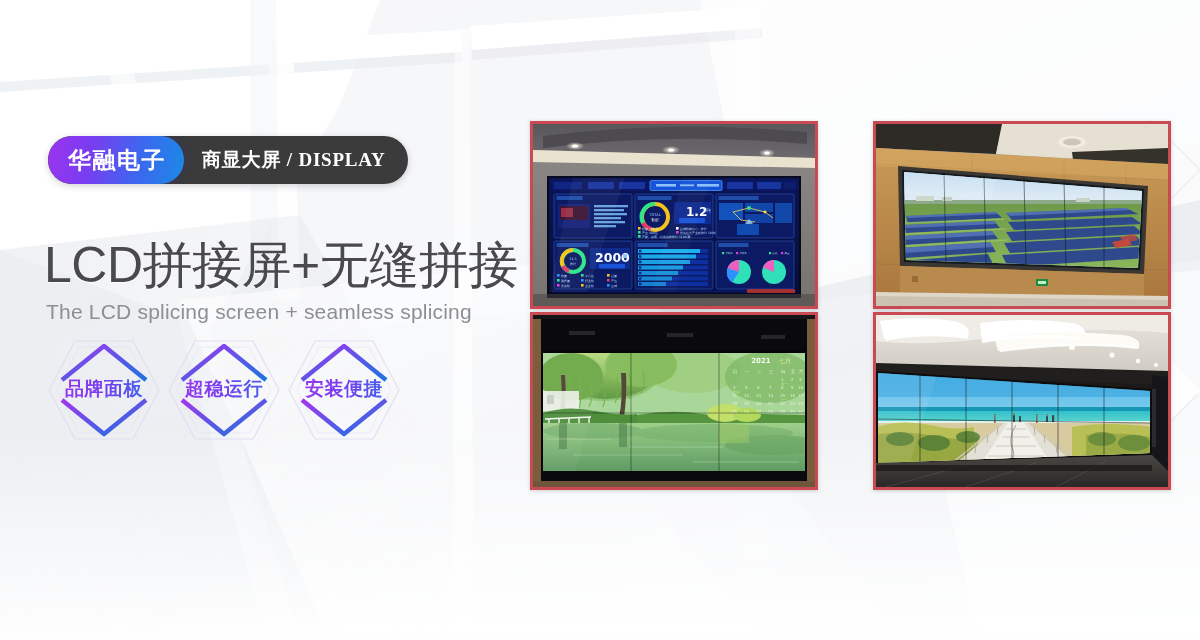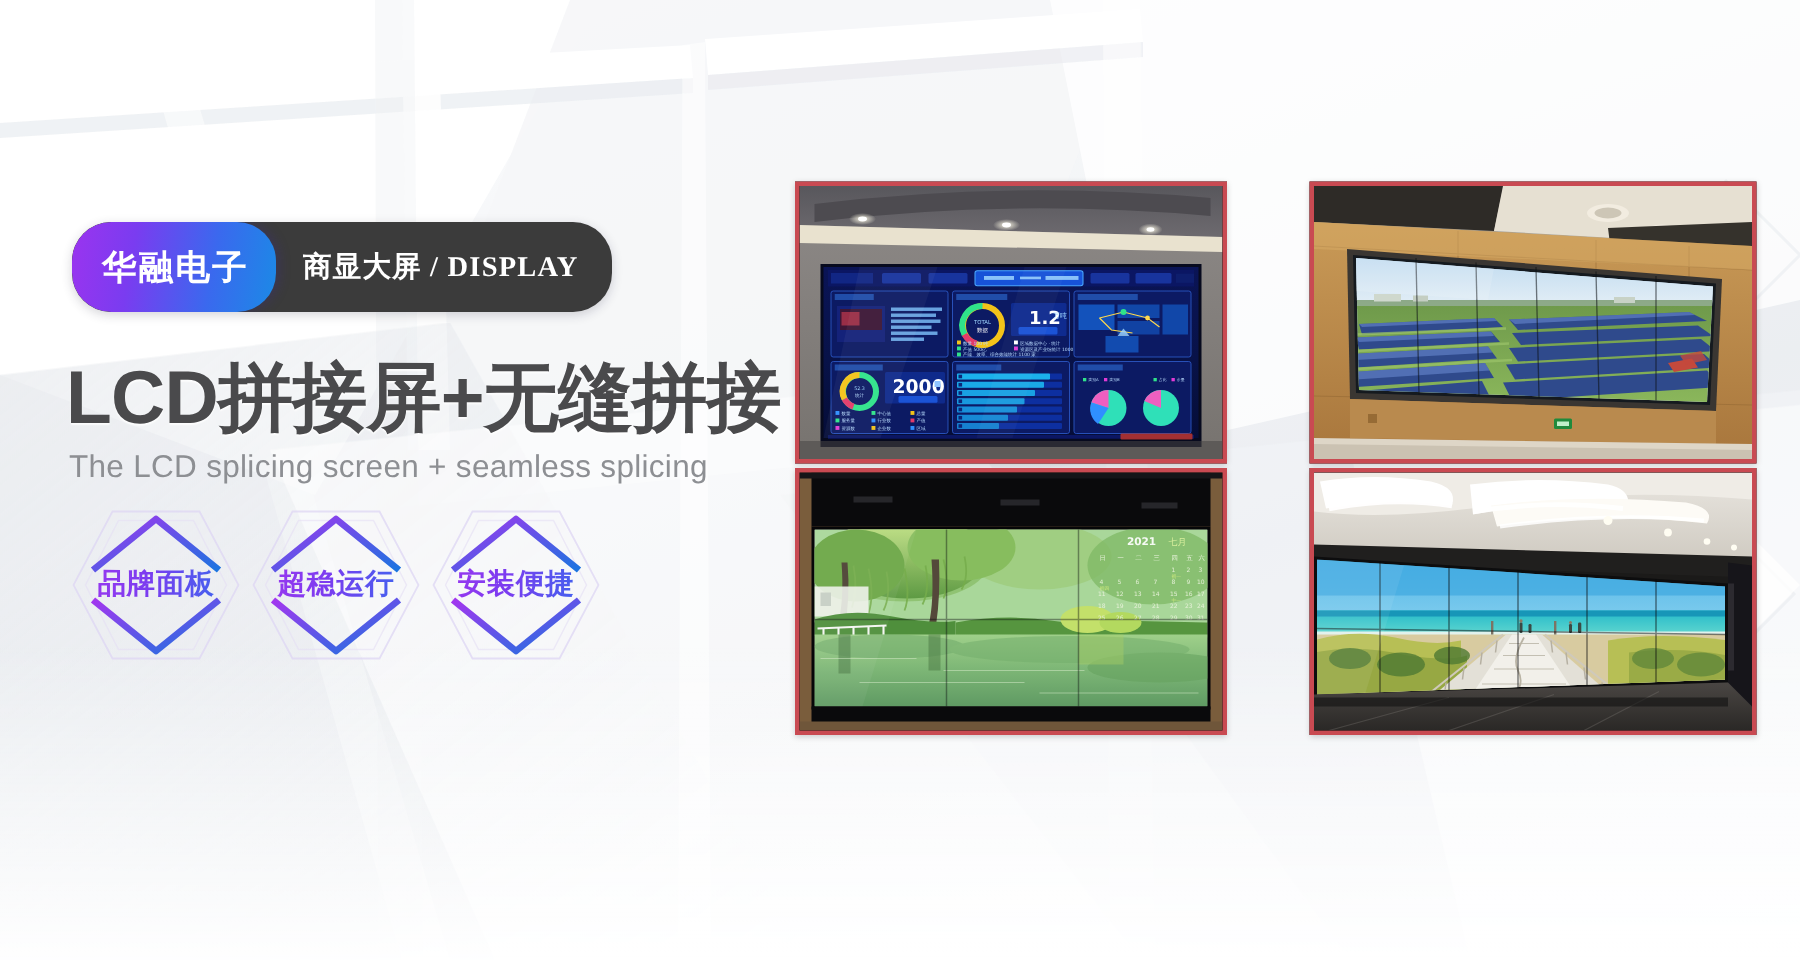--- a/index.html
+++ b/index.html
@@ -14,22 +14,22 @@
   #bg { position:absolute; inset:0; overflow:hidden; background:#fafbfc; }
   #bg .base {
     position:absolute; inset:0;
     background:
       linear-gradient(160deg,#ffffff 0%,#f2f4f7 38%,#e9ecf0 62%,#f7f8fa 100%);
   }
   #bg svg { position:absolute; inset:0; width:1200px; height:640px; }
 
   
   #brand-bar {
-    position:absolute; left:48px; top:148px;
-    height:60px; display:flex; align-items:stretch;
+    position:absolute; left:48px; top:136px;
+    height:48px; display:flex; align-items:stretch;
     border-radius:26px; overflow:hidden;
     background:#3b3b3b;
     box-shadow:0 2px 7px rgba(40,40,60,.20);
     z-index:6;
   }
   #brand-pill {
     display:flex; align-items:center; justify-content:center;
     padding:0 18px 0 20px;
     border-radius:26px;
     background:linear-gradient(100deg,#9b34ef 0%,#7a3cf0 30%,#3a69ee 68%,#1b8ae6 100%);
@@ -39,21 +39,21 @@
   }
   #brand-sub {
     display:flex; align-items:center;
     padding:0 22px 0 18px;
     color:#ffffff; font-size:19px; font-weight:bold; letter-spacing:.8px;font-family:Liberation Serif, serif;
   }
 
   
   #main-title {
     position:absolute; left:44px; top:232px;
-    font-size:50px; font-weight:bold; letter-spacing:-.5px;
+    font-size:50px; font-weight:normal; letter-spacing:-.5px;
     color:#4a4a4c; white-space:nowrap; z-index:6;
     text-shadow:0 1px 1px rgba(255,255,255,.8);
   }
   #sub-title {
     position:absolute; left:46px; top:300px;
     font-size:21px; color:#8d8f93; letter-spacing:.2px;
     white-space:nowrap; z-index:6;
   }
 
   

